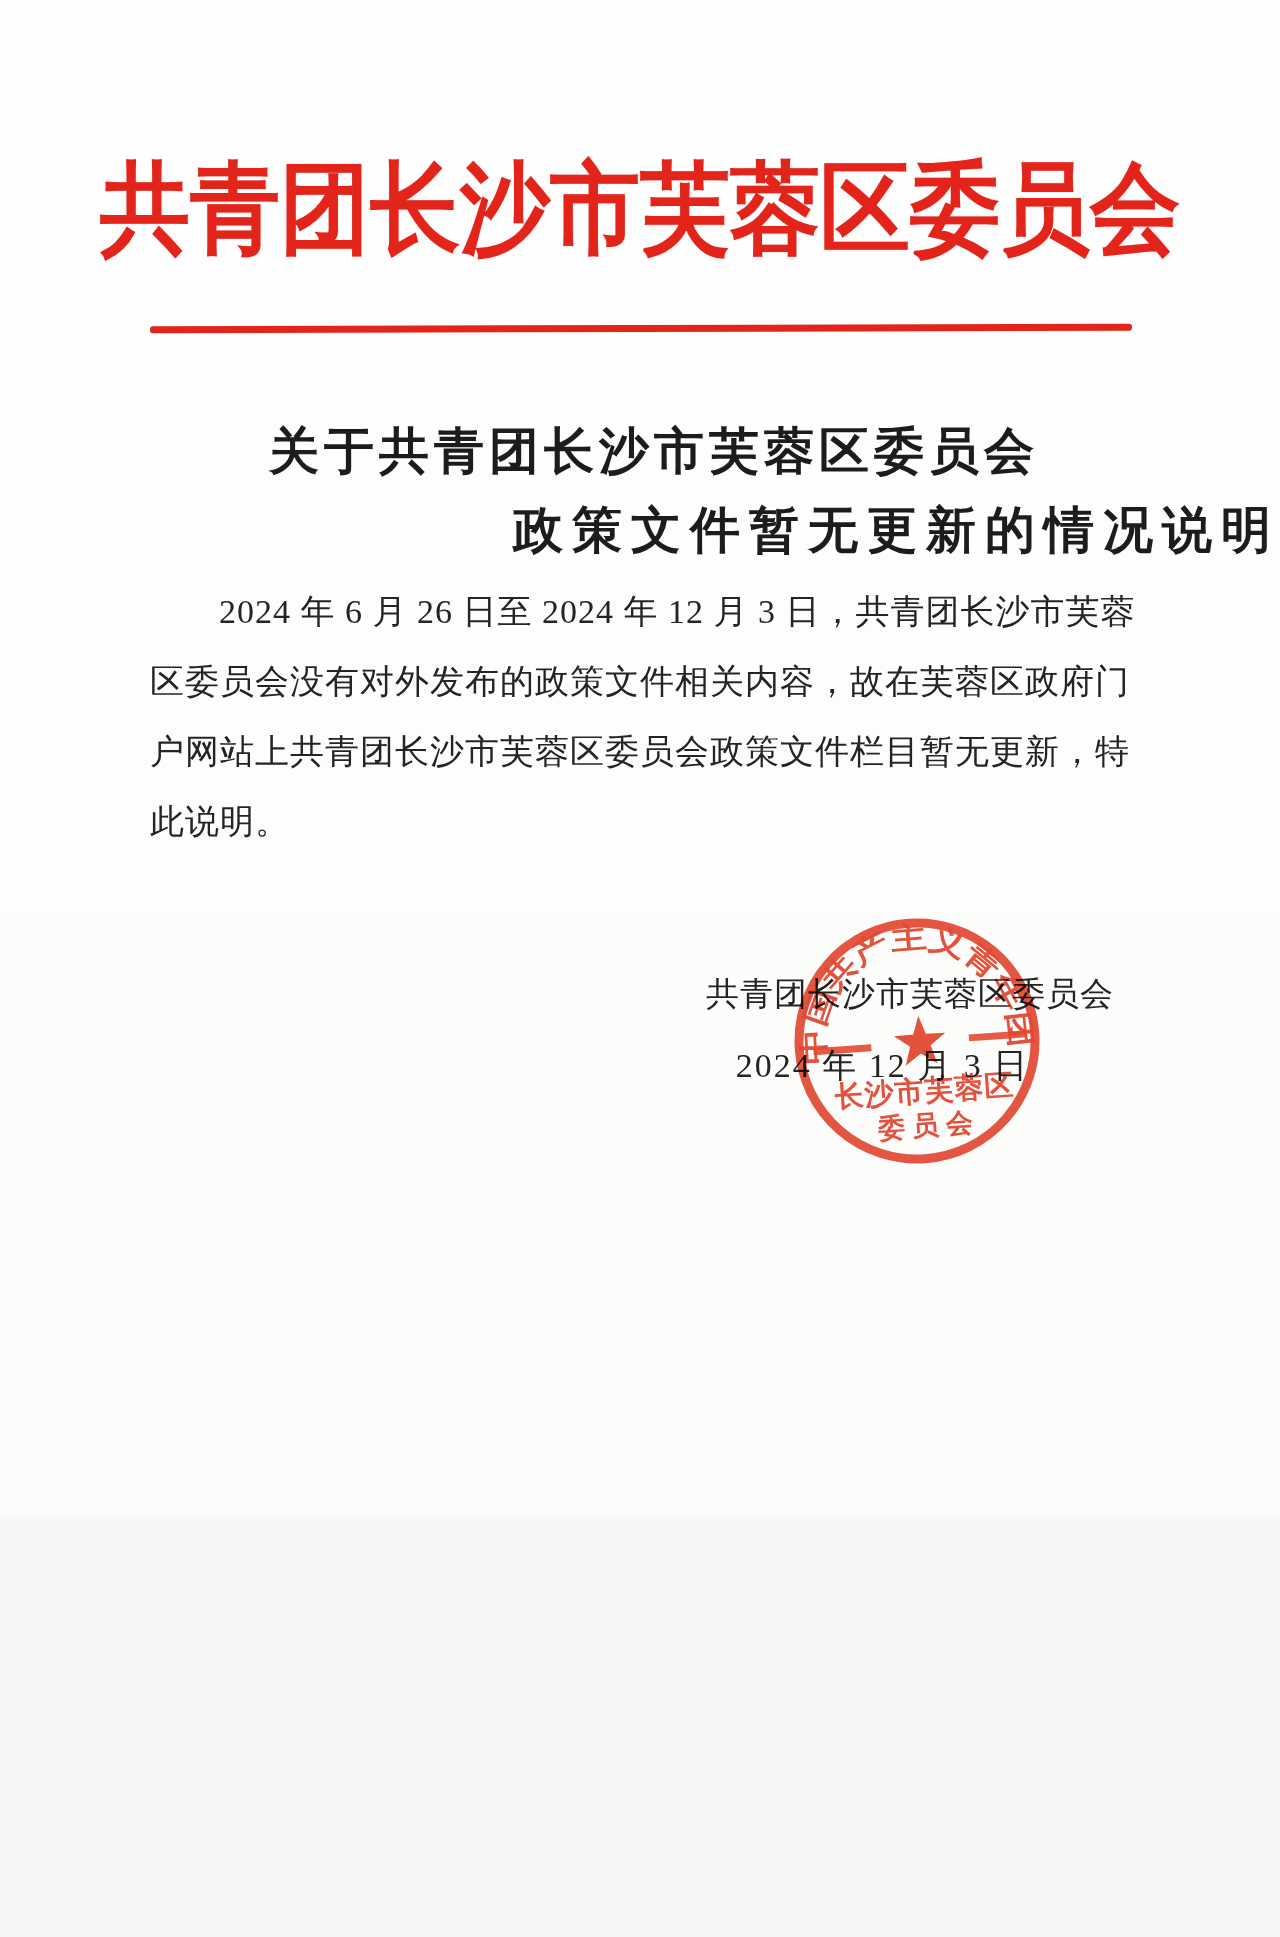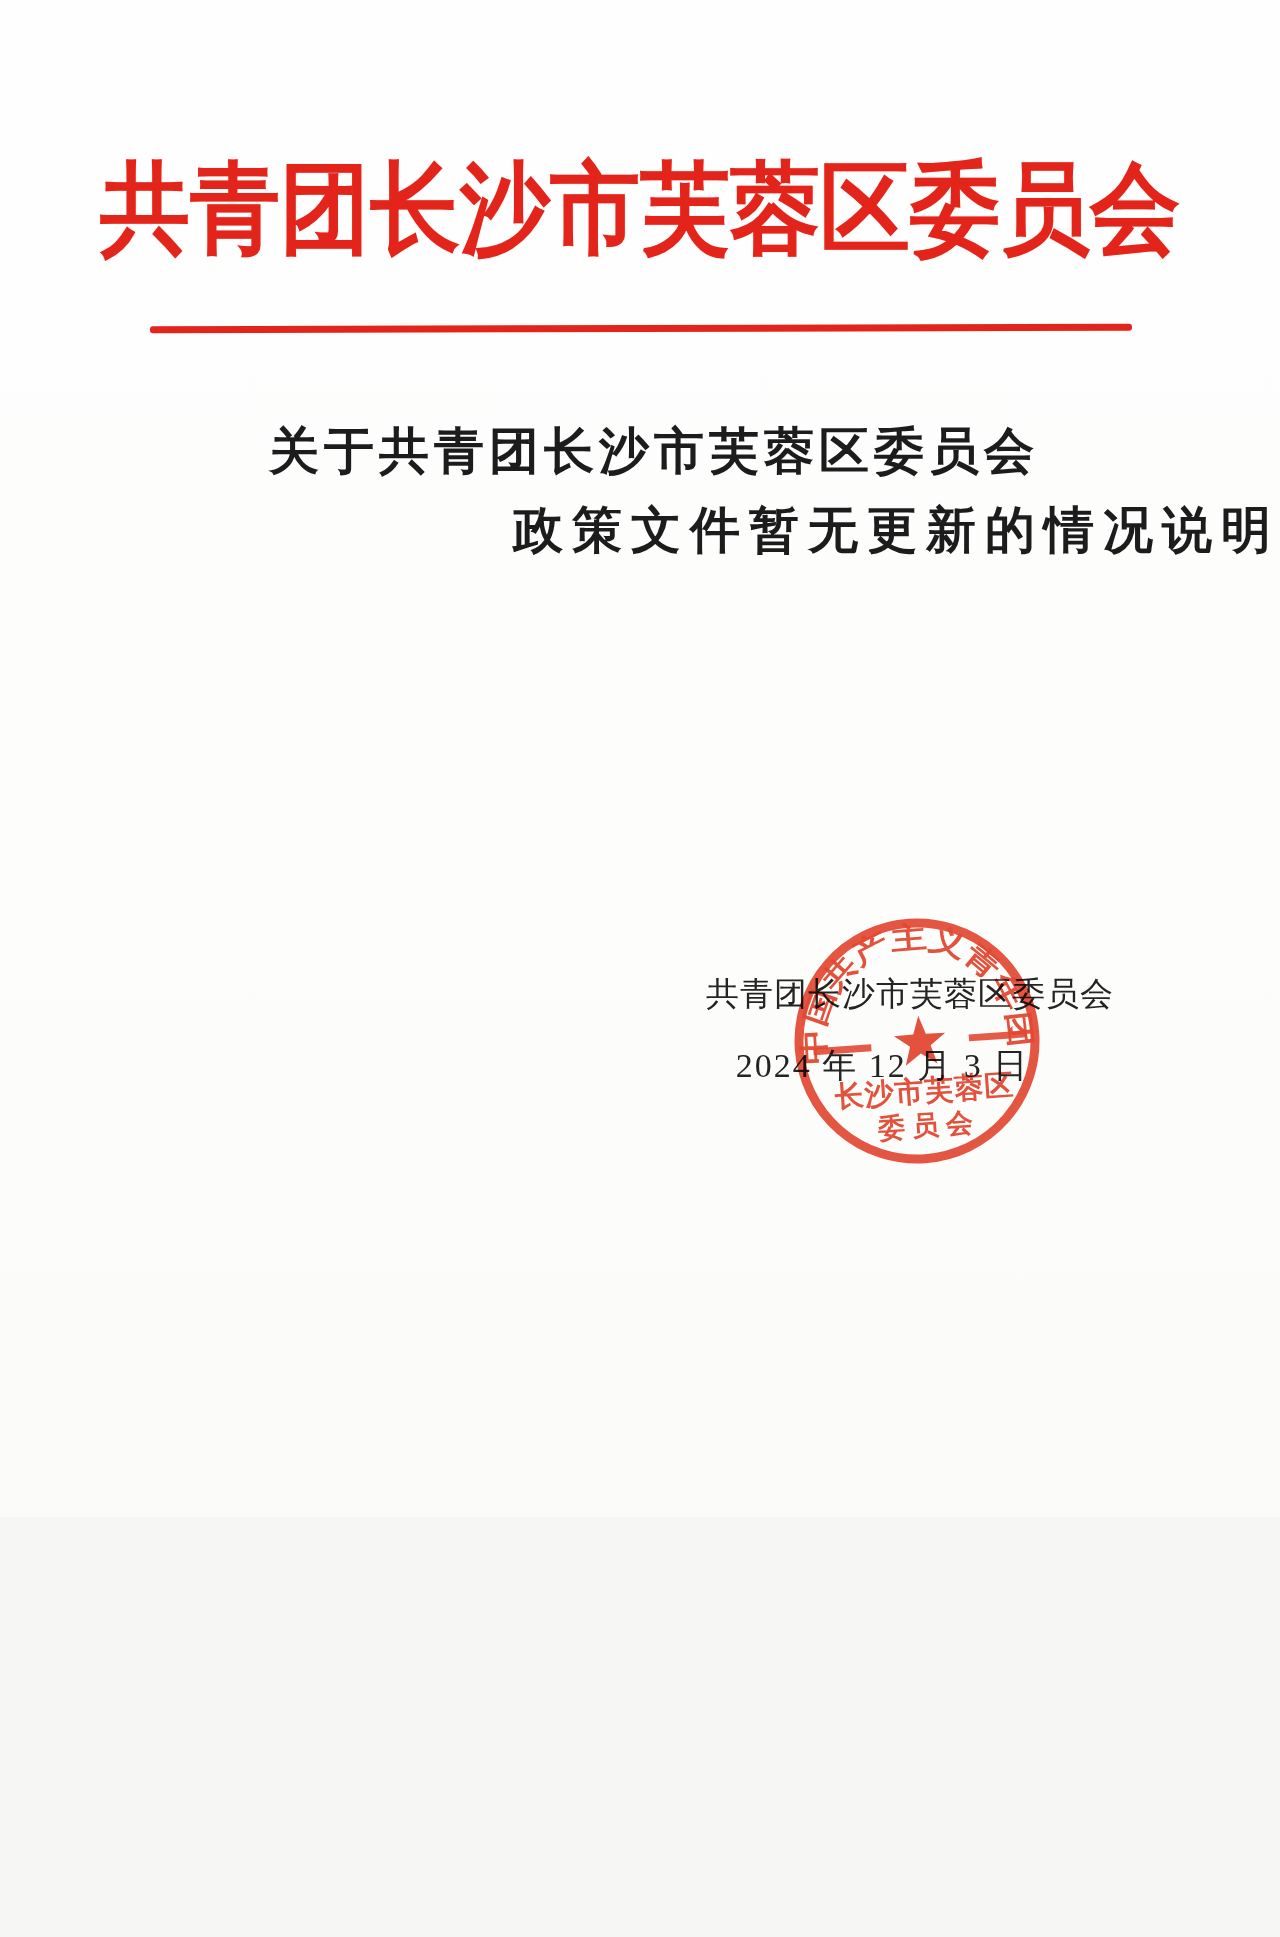--- a/index.html
+++ b/index.html
@@ -120,20 +120,26 @@
 
   <div class="banner">共青团长沙市芙蓉区委员会</div>
 
   <div class="red-rule"></div>
 
   <div class="doc-title">
     <div class="t1">关于共青团长沙市芙蓉区委员会</div>
     <div class="t2">政策文件暂无更新的情况说明</div>
   </div>
 
+  <div class="body-text">
+    <div class="body-line indent">2024 年 6 月 26 日至 2024 年 12 月 3 日，共青团长沙市芙蓉</div>
+    <div class="body-line">区委员会没有对外发布的政策文件相关内容，故在芙蓉区政府门</div>
+    <div class="body-line">户网站上共青团长沙市芙蓉区委员会政策文件栏目暂无更新，特</div>
+    <div class="body-line">此说明。</div>
+  </div>
 
   <div class="sign-block">
     <div class="sign-org">共青团长沙市芙蓉区委员会</div>
     <div class="sign-date">2024 年 12 月 3 日</div>
   </div>
 
   <div class="seal">
     <svg width="260" height="260" viewBox="0 0 260 260">
       <defs>
         <path id="arcPath" d="M 38.4 146.1 A 93 93 0 1 1 221.6 146.1" fill="none"></path>

